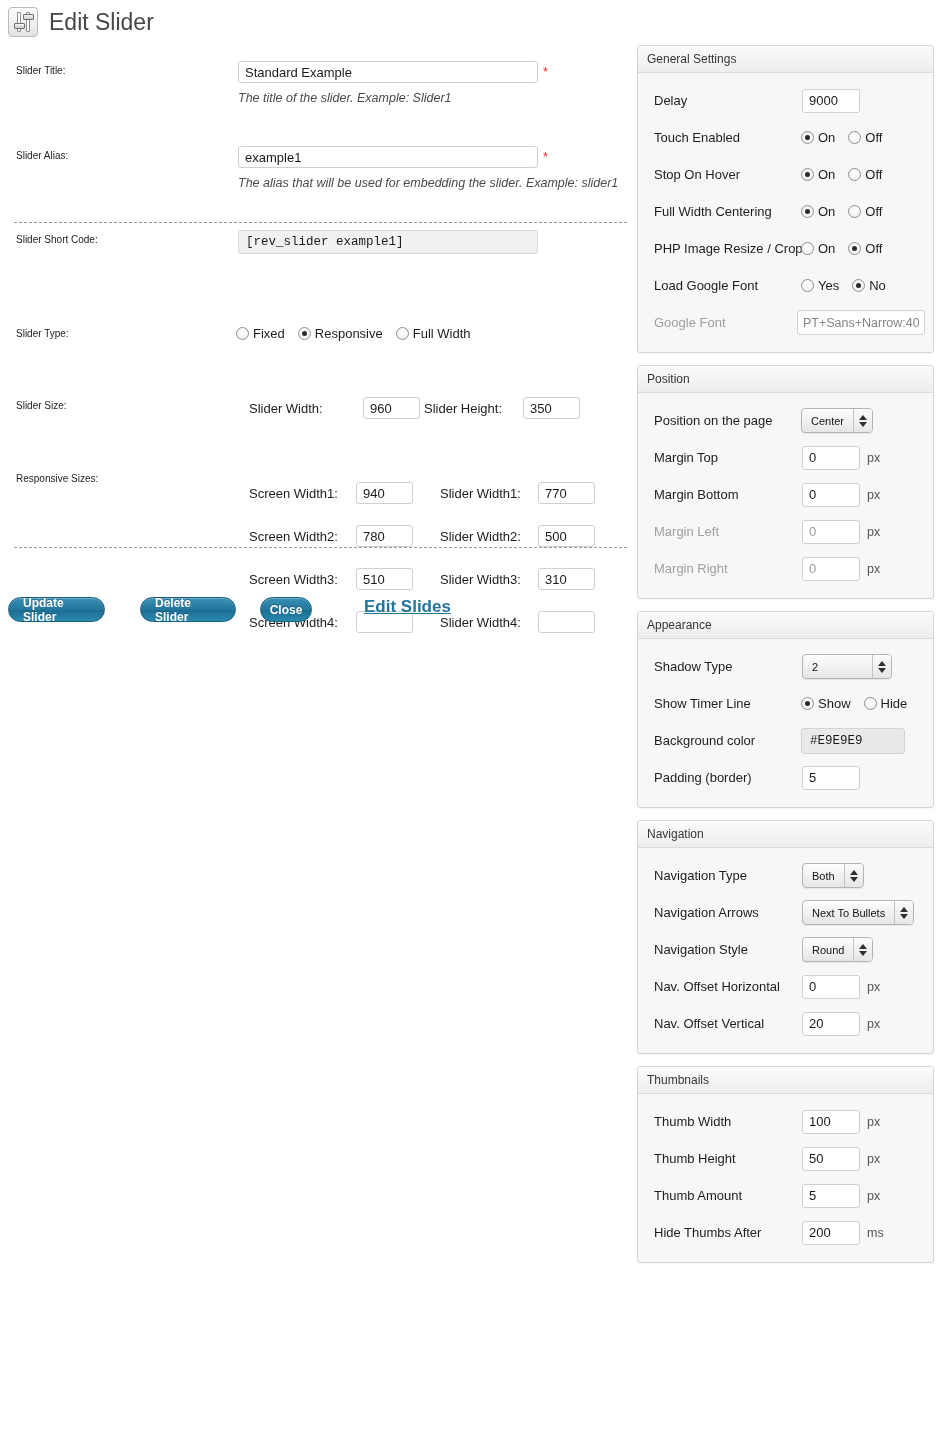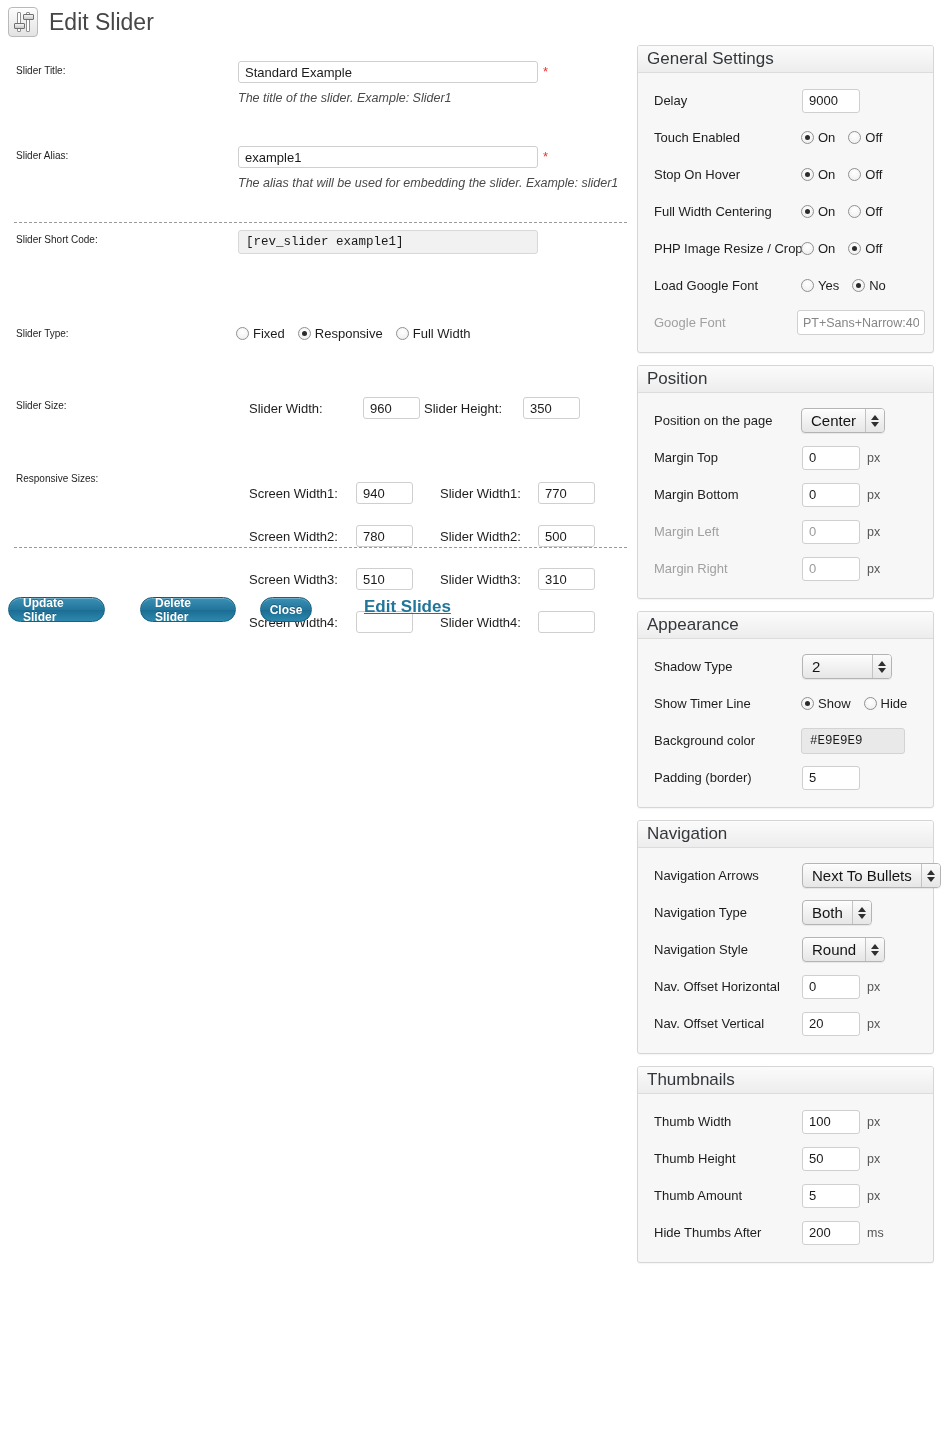--- a/index.html
+++ b/index.html
@@ -133,21 +133,21 @@
     width: 297px;
     background: #f7f7f7;
     border: 1px solid #d6d6d6;
     border-radius: 3px;
     margin-bottom: 12px;
     box-shadow: 0 1px 1px rgba(0,0,0,.04);
   }
   .panel-head {
     height: 27px; line-height: 26px;
     padding-left: 9px;
-    font-size: 17px; color: #33373b;
+    font-size: 12px; color: #33373b;
     background: linear-gradient(180deg,#fbfbfb 0%,#ededed 100%);
     border-bottom: 1px solid #dcdcdc;
     border-radius: 2px 2px 0 0;
   }
   .panel-body { padding: 9px 0 11px 0; }
   .p-row {
     position: relative; height: 37px;
     display: flex; align-items: center;
   }
   .p-label {
@@ -170,21 +170,21 @@
   .sel {
     display: inline-flex; align-items: stretch;
     height: 25px;
     border: 1px solid #b4b4b4; border-radius: 4px;
     background: linear-gradient(180deg,#fdfdfd 0%,#e6e6e6 100%);
     box-shadow: 0 1px 1px rgba(0,0,0,.07), inset 0 1px 0 #ffffff;
     cursor: pointer; overflow: hidden;
   }
   .sel-val {
     padding: 0 9px; display: flex; align-items: center;
-    font-size: 15px; color: #141414; white-space: nowrap;
+    font-size: 11px; color: #141414; white-space: nowrap;
   }
   .sel-arrow {
     width: 19px; border-left: 1px solid #c3c3c3;
     display: flex; flex-direction: column;
     align-items: center; justify-content: center;
     background: linear-gradient(180deg,#fbfbfb,#e6e6e6);
   }
   .tri-up, .tri-dn {
     width: 0; height: 0;
     border-left: 4px solid transparent; border-right: 4px solid transparent;
@@ -474,44 +474,44 @@
           <input class="p-in" value="5" style="">
         </span>
       </div>
     </div>
   </div>
 
   <div class="panel">
     <div class="panel-head">Navigation</div>
     <div class="panel-body">
       <div class="p-row">
+        <span class="p-label">Navigation Type</span>
+        <span class="p-ctl">
+          <span class="sel">
+            <span class="sel-val">Both</span>
+            <span class="sel-arrow">
+                <i class="tri-up"></i>
+                <i class="tri-dn"></i>
+              </span>
+          </span>
+        </span>
+      </div>
+      <div class="p-row">
         <span class="p-label">Navigation Arrows</span>
         <span class="p-ctl">
           <span class="sel">
             <span class="sel-val">Next To Bullets</span>
             <span class="sel-arrow">
                 <i class="tri-up"></i>
                 <i class="tri-dn"></i>
               </span>
           </span>
         </span>
       </div>
       <div class="p-row">
-        <span class="p-label">Navigation Type</span>
-        <span class="p-ctl">
-          <span class="sel">
-            <span class="sel-val">Both</span>
-            <span class="sel-arrow">
-                <i class="tri-up"></i>
-                <i class="tri-dn"></i>
-              </span>
-          </span>
-        </span>
-      </div>
-      <div class="p-row">
         <span class="p-label">Navigation Style</span>
         <span class="p-ctl">
           <span class="sel">
             <span class="sel-val">Round</span>
             <span class="sel-arrow">
                 <i class="tri-up"></i>
                 <i class="tri-dn"></i>
               </span>
           </span>
         </span>

